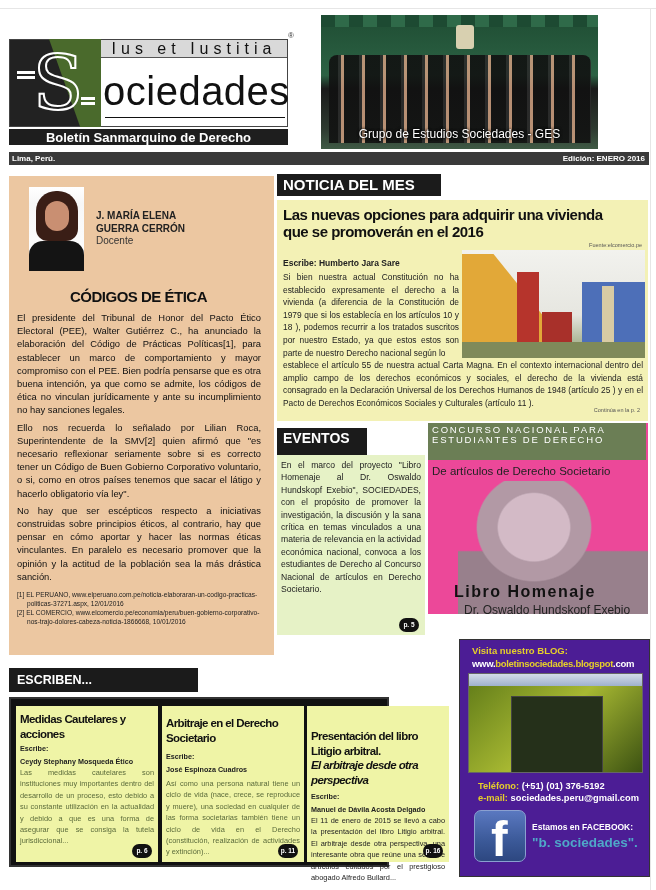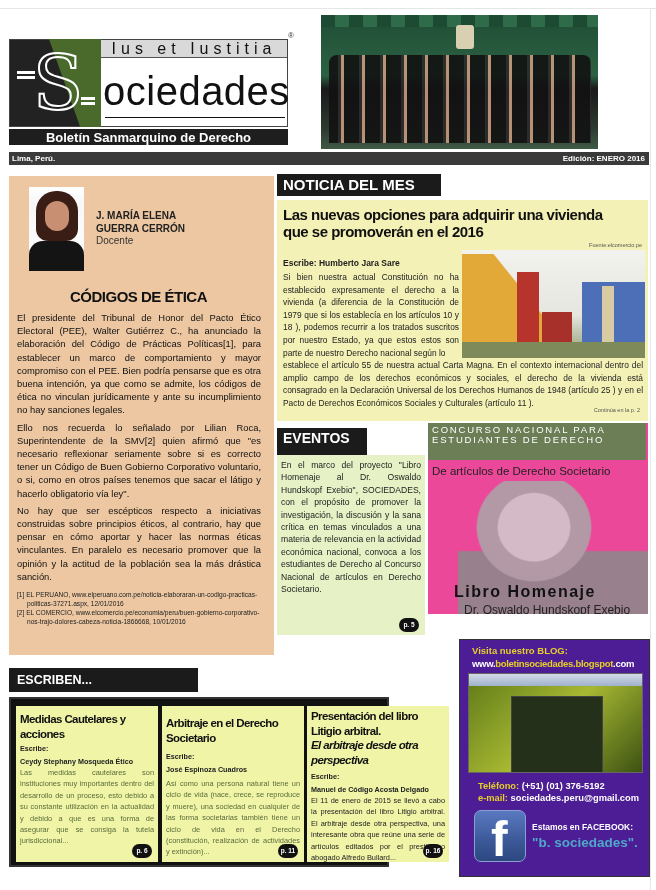--- a/index.html
+++ b/index.html
@@ -129,20 +129,21 @@
   <div class="logo-name">ociedades</div>
   <div class="logo-underline"></div>
   <div class="logo-reg">®</div>
   <div class="logo-sub">Boletín Sanmarquino de Derecho</div>
 </div>
 
 <div class="groupphoto">
   <div class="curtain"></div>
   <div class="crest"></div>
   <div class="people"></div>
+  <div class="cap">Grupo de Estudios Sociedades - GES</div>
 </div>
 
 <div class="datebar">
   <span>Lima, Perú.</span>
   <span class="right">Edición: ENERO 2016</span>
 </div>
 
 <div class="leftcol">
   <div class="author-photo">
     <div class="hair"></div>
@@ -211,26 +212,26 @@
     <div class="badge">p. 6</div>
   </div>
   <div class="card card2">
     <h3 style="padding-top:10px;">Arbitraje en el Derecho Societario</h3>
     <div class="escribe" style="padding-top:6px;">Escribe:</div>
     <div class="escribe">José Espinoza Cuadros</div>
     <div class="txt" style="padding-top:3px;">Así como una persona natural tiene un ciclo de vida (nace, crece, se reproduce y muere), una sociedad en cualquier de las forma societarias también tiene un ciclo de vida en el Derecho (constitución, realización de actividades y extinción)...</div>
     <div class="badge">p. 11</div>
   </div>
   <div class="card card3">
-    <h3 style="padding-top:3px;">
+    <h3 style="padding-top:3px;margin-top:20px;">
       <span>Presentación del libro Litigio arbitral.</span><br>
       <i>El arbitraje desde otra perspectiva</i>
     </h3>
     <div class="escribe" style="padding-top:4px;">Escribe:</div>
-    <div class="escribe">Manuel de Código Acosta Delgado</div>
+    <div class="escribe">Manuel de Dávila Acosta Delgado</div>
     <div class="txt dark">El 11 de enero de 2015 se llevó a cabo la presentación del libro Litigio arbitral. El arbitraje desde otra perspectiva, una interesante obra que reúne una serie de artículos editados por el prestigioso abogado Alfredo Bullard...</div>
     <div class="badge">p. 16</div>
   </div>
 </div>
 
 <div class="blog">
   <div class="l1">Visita nuestro BLOG:</div>
   <div class="l2"><span>www.</span><span class="y">boletinsociedades</span><span class="y">.blogspot</span><span>.com</span></div>
   <div class="shot">
     <div class="chrome"></div>

